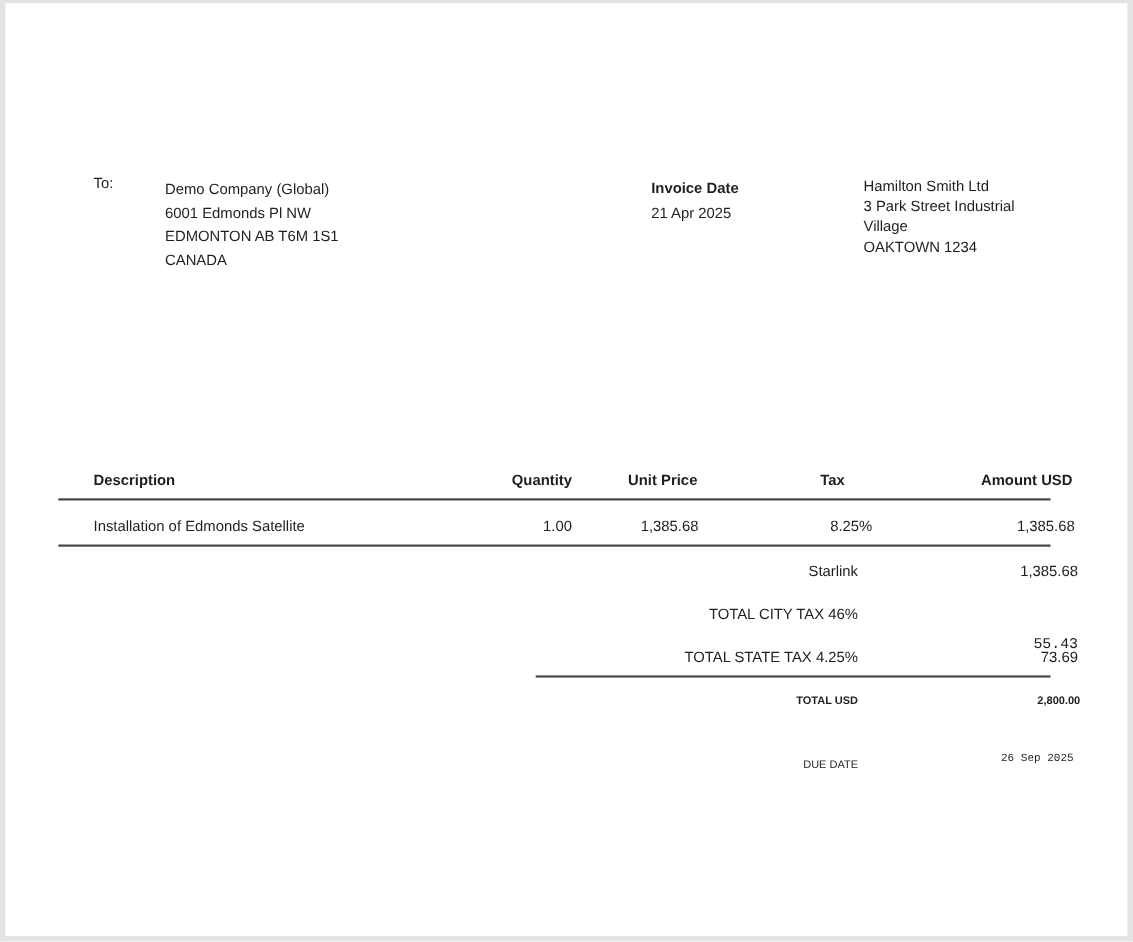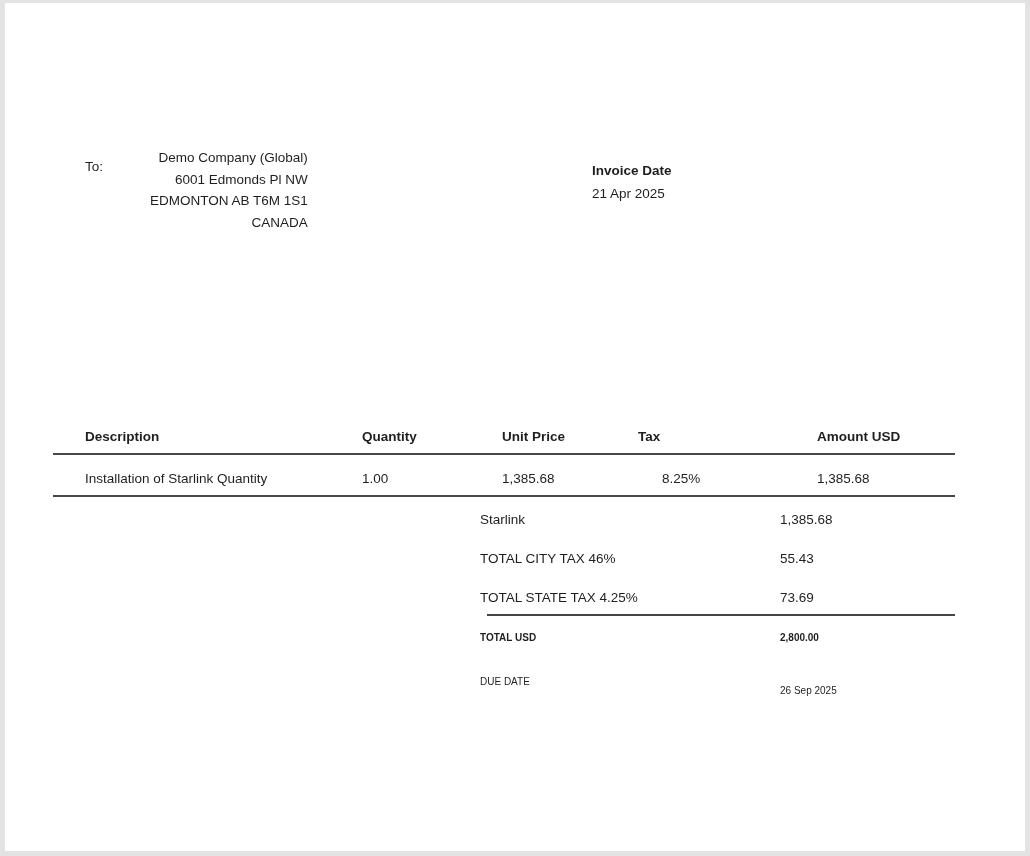--- a/index.html
+++ b/index.html
@@ -21,80 +21,86 @@
     width: 1020px; height: 848px;
     background: #ffffff;
   }
   .abs { position: absolute; margin-left: 32px; }
   .txt {
     font-size: 13.5px;
     line-height: 18px;
     white-space: nowrap;
   }
   .bold { font-weight: bold; }
-  .right { text-align: left; }
+  .right { text-align: right; }
   .addr-to div { line-height: 21.7px; }
   .addr-from div { line-height: 18.2px; }
   .hline {
     position: absolute;
     height: 2px;
     background: #474747;
   }
   .big { font-size: 10px; line-height: 19px; }
 </style>
 </head>
 <body>
 
 <div class="viewport">
 
   <div class="page-sheet"></div>
 
   <div class="abs txt" style="left:53px; top:158px;">To:</div>
 
-  <div class="abs txt addr-to" style="left:118px; top:147px;text-align:right;">
+  <div class="abs txt addr-to" style="left:118px; top:161px;">
     <div>Demo Company (Global)</div>
     <div>6001 Edmonds Pl NW</div>
     <div>EDMONTON AB T6M 1S1</div>
     <div>CANADA</div>
   </div>
 
   <div class="abs txt bold" style="left:560px; top:162px;">Invoice Date</div>
   <div class="abs txt" style="left:560px; top:185px;">21 Apr 2025</div>
 
+  <div class="abs txt addr-from" style="left:753px; top:161px;">
+    <div>Hamilton Smith Ltd</div>
+    <div>3 Park Street Industrial</div>
+    <div>Village</div>
+    <div>OAKTOWN 1234</div>
+  </div>
 
   <div class="abs txt bold" style="left:53px; top:428px;">Description</div>
   <div class="abs txt bold right" style="left:330px; top:428px; width:158px;">Quantity</div>
   <div class="abs txt bold right" style="left:470px; top:428px; width:132px;">Unit Price</div>
   <div class="abs txt bold right" style="left:606px; top:428px; width:130px;">Tax</div>
   <div class="abs txt bold right" style="left:785px; top:428px; width:158px;">Amount USD</div>
 
   <div class="hline" style="left:53px; top:453px; width:902px;"></div>
 
   <div>
-    <div class="abs txt" style="left:53px; top:470px;">Installation of Starlink Quantity</div>
+    <div class="abs txt" style="left:53px; top:470px;">Installation of Edmonds Satellite</div>
     <div class="abs txt right" style="left:330px; top:470px; width:158px;">1.00</div>
     <div class="abs txt right" style="left:470px; top:470px; width:133px;">1,385.68</div>
     <div class="abs txt right" style="left:630px; top:470px; width:131px;">8.25%</div>
     <div class="abs txt right" style="left:785px; top:470px; width:160px;">1,385.68</div>
   </div>
 
   <div class="hline" style="left:53px; top:495px; width:902px;"></div>
 
   <div>
     <div class="abs txt right" style="left:448px; top:511px; width:300px;">Starlink</div>
     <div class="abs txt right" style="left:748px; top:511px; width:200px;">1,385.68</div>
 
     <div class="abs txt right" style="left:448px; top:550px; width:300px;">TOTAL CITY TAX 46%</div>
-    <div class="abs txt right" style="left:748px; top:550px; width:200px;">55.43</div>
+    <div class="abs txt right" style="left:748px; top:578px; width:200px;font-family:Liberation Mono, monospace;">55.43</div>
 
     <div class="abs txt right" style="left:448px; top:589px; width:300px;">TOTAL STATE TAX 4.25%</div>
     <div class="abs txt right" style="left:748px; top:589px; width:200px;">73.69</div>
 
     <div class="hline" style="left:487px; top:614px; width:468px;"></div>
 
     <div class="abs txt big bold right" style="left:448px; top:628px; width:300px;">TOTAL USD</div>
     <div class="abs txt big bold right" style="left:748px; top:628px; width:202px;">2,800.00</div>
 
-    <div class="abs txt big right" style="left:448px; top:672px; width:300px;">DUE DATE</div>
-    <div class="abs txt big right" style="left:748px; top:681px; width:196px;">26 Sep 2025</div>
+    <div class="abs txt big right" style="left:448px; top:686px; width:300px;">DUE DATE</div>
+    <div class="abs txt big right" style="left:748px; top:681px; width:196px;font-family:Liberation Mono, monospace;">26 Sep 2025</div>
   </div>
 
 </div>
 
 </body></html>

